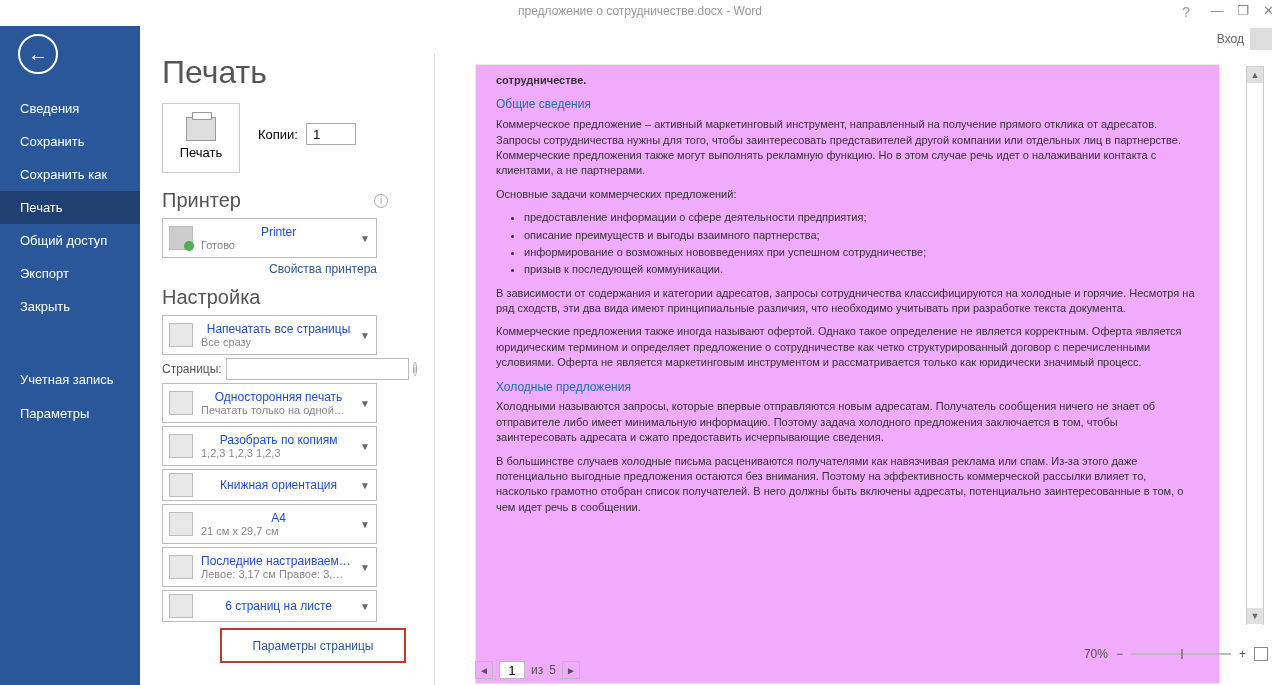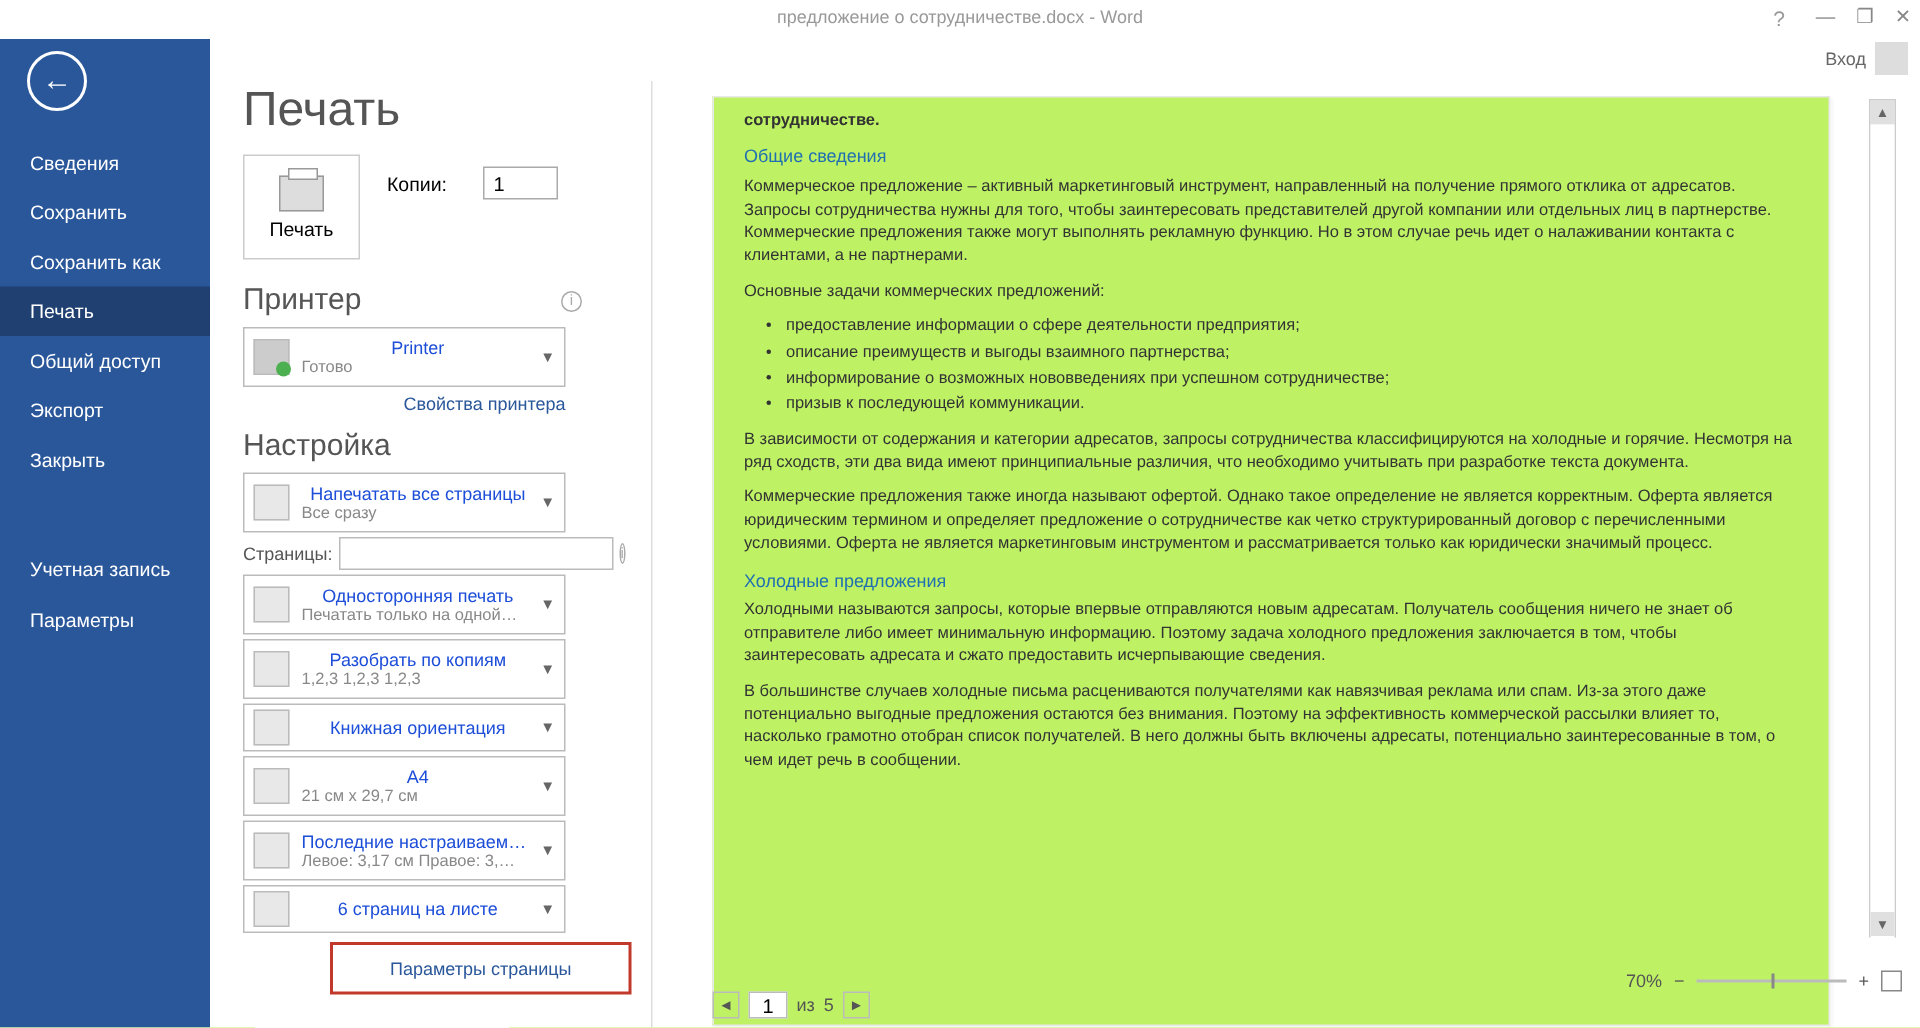--- a/index.html
+++ b/index.html
@@ -22,21 +22,21 @@
 .sidebar-sep { height: 40px; }
 
 .content { flex: 1; padding: 28px 0 0 22px; display: flex; }
 .settings-col { width: 260px; }
 .page-title { font-size: 32px; font-weight: 300; color: #555; margin-bottom: 12px; }
 
 .print-block { display: flex; align-items: flex-start; gap: 18px; margin-bottom: 16px; }
 .print-btn { width: 78px; height: 70px; border: 1px solid #ccc; display: flex; flex-direction: column; align-items: center; justify-content: center; gap: 4px; cursor: pointer; }
 .print-btn .prn-ico { width: 30px; height: 24px; background: #ddd; border: 1px solid #999; position: relative; }
 .print-btn .prn-ico::before { content:''; position:absolute; top:-6px; left:5px; width:18px; height:6px; background:#fff; border:1px solid #999; }
-.copies-row { display: flex; align-items: center; gap: 24px; margin-top: 8px; }
+.copies-row { display: flex; align-items: center; gap: 8px; margin-top: 20px; }
 .copies-input { width: 50px; height: 22px; border: 1px solid #aaa; padding-left: 6px; }
 
 .section-hdr { font-size: 20px; font-weight: 300; color: #555; margin: 6px 0 6px 0; display: flex; align-items: center; }
 .info-i { width: 14px; height: 14px; border: 1px solid #aaa; border-radius: 50%; color: #aaa; font-size: 10px; display:inline-flex; align-items:center; justify-content:center; margin-left: auto; margin-right: 34px; }
 
 .dd { width: 215px; height: 40px; border: 1px solid #bbb; display: flex; align-items: center; padding: 0 6px; margin-bottom: 3px; cursor: pointer; position: relative; }
 .dd.short { height: 32px; }
 .dd .dd-ico { width: 24px; height: 24px; background: #e8e8e8; border: 1px solid #bbb; margin-right: 8px; flex-shrink: 0; }
 .dd .dd-ico.prn { background: #ccc; position: relative; }
 .dd .dd-ico.prn::after { content:''; position:absolute; right:-2px; bottom:-2px; width:10px; height:10px; background:#4caf50; border-radius:50%; }
@@ -46,29 +46,29 @@
 .dd .chev { color: #666; font-size: 10px; margin-left: 4px; }
 
 .link-right { text-align: right; width: 215px; }
 .link-right a { color: #2a579a; font-size: 12px; text-decoration: none; }
 
 .pages-row { display: flex; align-items: center; width: 215px; margin-bottom: 3px; gap: 4px; }
 .pages-row label { font-size: 12px; color: #555; }
 .pages-row input { flex: 1; height: 22px; border: 1px solid #bbb; padding-left: 4px; }
 .pages-row .info-i { margin: 0; }
 
-.page-setup-link { width: 201px; border: 2px solid #c0392b; padding: 8px 16px; text-align: center; margin-left: 58px; margin-top: 6px; }
+.page-setup-link { width: 186px; border: 2px solid #c0392b; padding: 8px 16px; text-align: center; margin-left: 58px; margin-top: 6px; }
 .page-setup-link a { color: #2a579a; font-size: 12px; text-decoration: none; }
 
 .preview-col { flex: 1; position: relative; padding-right: 30px; border-left: 1px solid #ddd; margin-left: 12px; }
 .preview-scroll { position: absolute; right: 16px; top: 12px; width: 18px; bottom: 60px; border: 1px solid #ccc; background: #f5f5f5; }
 .preview-scroll .sb-btn { height: 16px; background: #e0e0e0; display:flex; align-items:center; justify-content:center; font-size:9px; color:#666; }
 .preview-scroll .sb-thumb { position:absolute; top:16px; left:0; right:0; height: 590px; background:#fff; }
 
-.doc { margin: 10px 30px 0 40px; background: #bef264; padding: 8px 20px; font-size: 11px; color: #333; line-height: 1.4; height: 620px; border: 1px solid #e8e8e8; box-shadow: 1px 1px 3px rgba(0,0,0,0.05); overflow: hidden; }
+.doc { margin: 10px 30px 0 40px; background: #f0abfc; padding: 8px 20px; font-size: 11px; color: #333; line-height: 1.4; height: 620px; border: 1px solid #e8e8e8; box-shadow: 1px 1px 3px rgba(0,0,0,0.05); overflow: hidden; }
 .doc h3 { color: #1f6fb2; font-size: 12px; font-weight: normal; margin: 8px 0 4px; }
 .doc p { margin-bottom: 8px; }
 .doc ul { margin: 4px 0 8px 28px; }
 .doc li { margin-bottom: 2px; }
 
 .pager { position: absolute; left: 40px; bottom: 6px; display: flex; align-items: center; gap: 6px; font-size: 12px; color: #555; }
 .pager .pg-btn { width: 18px; height: 18px; border: 1px solid #bbb; display:flex; align-items:center; justify-content:center; font-size:10px; cursor:pointer; }
 .pager input { width: 26px; height: 18px; border: 1px solid #bbb; text-align: center; }
 
 .zoom { position: absolute; right: 12px; bottom: 24px; display: flex; align-items: center; gap: 8px; font-size: 12px; color: #555; }

